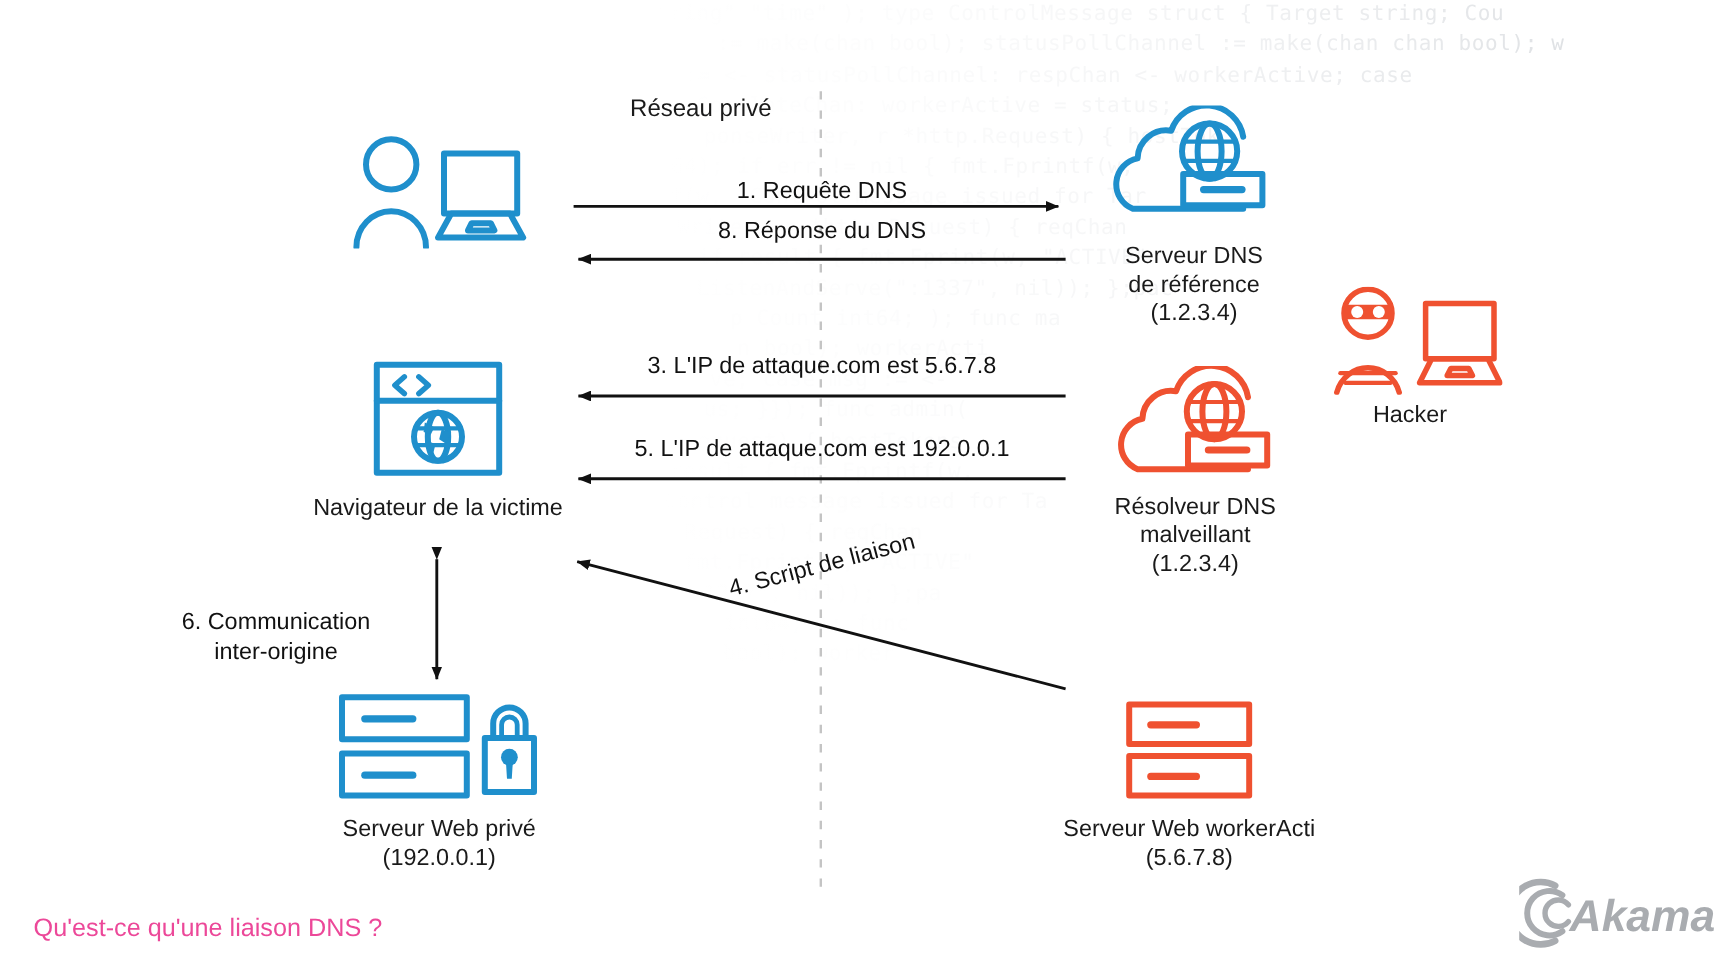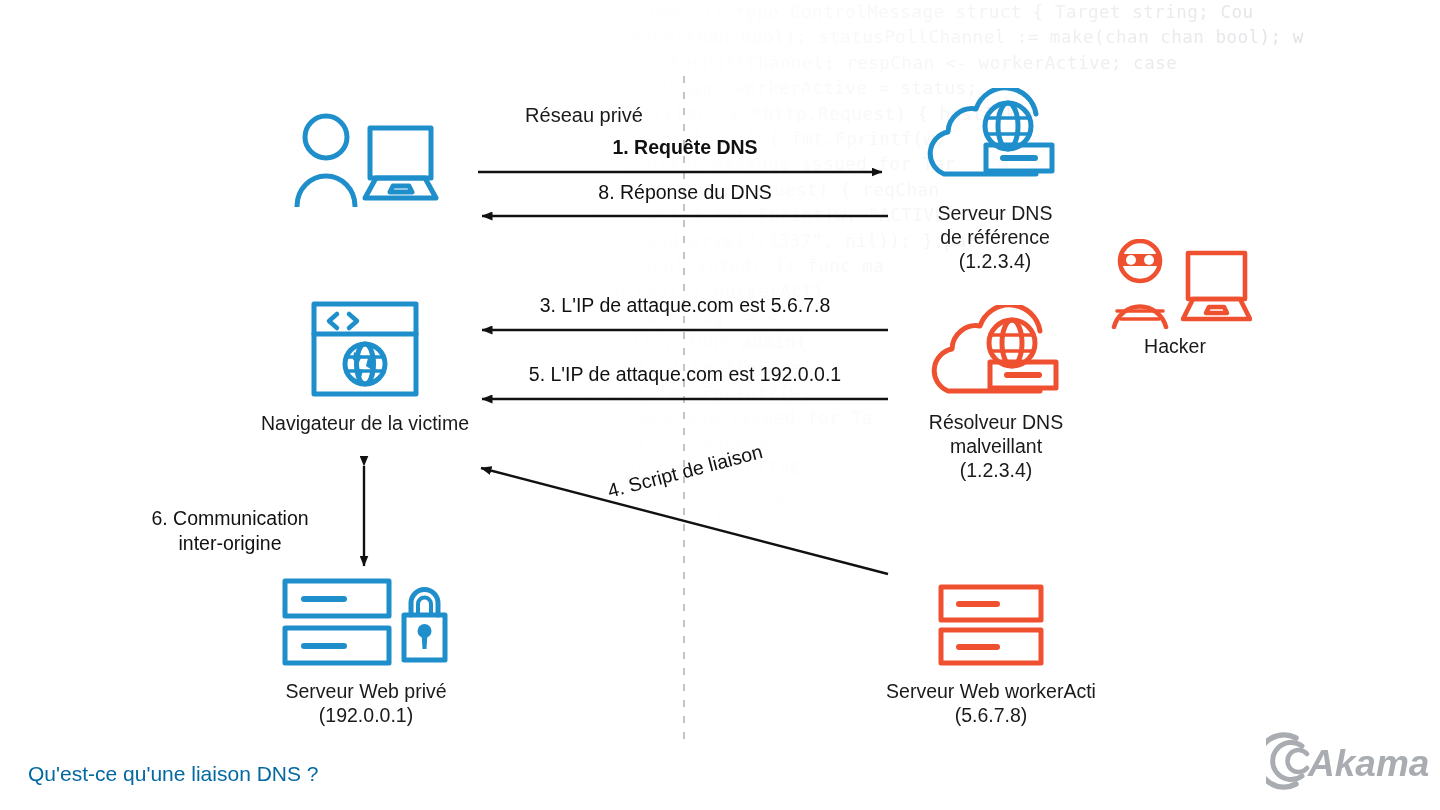--- a/index.html
+++ b/index.html
@@ -73,37 +73,36 @@
     line-height: 24px;
     font-weight: 400;
     white-space: pre-line;
   }
   .zone-label {
     position: absolute;
     color: #1a1a1a;
     font-size: 20px;
     text-align: center;
     white-space: nowrap;
-    margin-top: 24px;
   }
   .arrow-label {
     position: absolute;
     color: #111111;
     font-size: 19.5px;
     text-align: center;
     white-space: nowrap;
   }
   .arrow-label.two-line {
     white-space: pre-line;
     line-height: 25px;
     margin-top: 27px;
   }
   .caption {
     position: absolute;
-    color: #0369a1;
+    color: #ec4899;
     font-size: 21px;
     white-space: nowrap;
   }
 
   .icon { position: absolute; }
   .divider-svg { position: absolute; left: 0; top: 0; }
   .arrows-svg { position: absolute; left: 0; top: 0; }
   .logo { position: absolute; }
   .diag-label {
     position: absolute;
@@ -164,21 +163,21 @@
 
     <line x1="888" y1="330" x2="482" y2="330" stroke="#111111" stroke-width="2.4" marker-end="url(#ah-l)"></line>
 
     <line x1="888" y1="399" x2="482" y2="399" stroke="#111111" stroke-width="2.4" marker-end="url(#ah-l)"></line>
 
     <line x1="888" y1="574" x2="481" y2="468" stroke="#111111" stroke-width="2.4" marker-end="url(#ah-l)"></line>
 
     <line x1="364" y1="466" x2="364" y2="566" stroke="#111111" stroke-width="2.4" marker-start="url(#ah-l)" marker-end="url(#ah-r)"></line>
   </svg>
 
-  <div class="arrow-label" style="left:480px; top:136px; width:410px;font-weight:bold;">1. Requête DNS</div>
+  <div class="arrow-label" style="left:480px; top:148px; width:410px;">1. Requête DNS</div>
   <div class="arrow-label" style="left:480px; top:181px; width:410px;">8. Réponse du DNS</div>
   <div class="arrow-label" style="left:480px; top:294px; width:410px;">3. L'IP de attaque.com est 5.6.7.8</div>
   <div class="arrow-label" style="left:480px; top:363px; width:410px;">5. L'IP de attaque.com est 192.0.0.1</div>
 
   <div class="diag-label" style="left:608px; top:480px; transform: rotate(-14.6deg);">
     <div style="font-size:19.5px; color:#111111; white-space:nowrap;">4. Script de liaison</div>
   </div>
 
   <div class="arrow-label two-line" style="left:110px; top:479px; width:240px; text-align:center;">6. Communication
 inter-origine</div>

